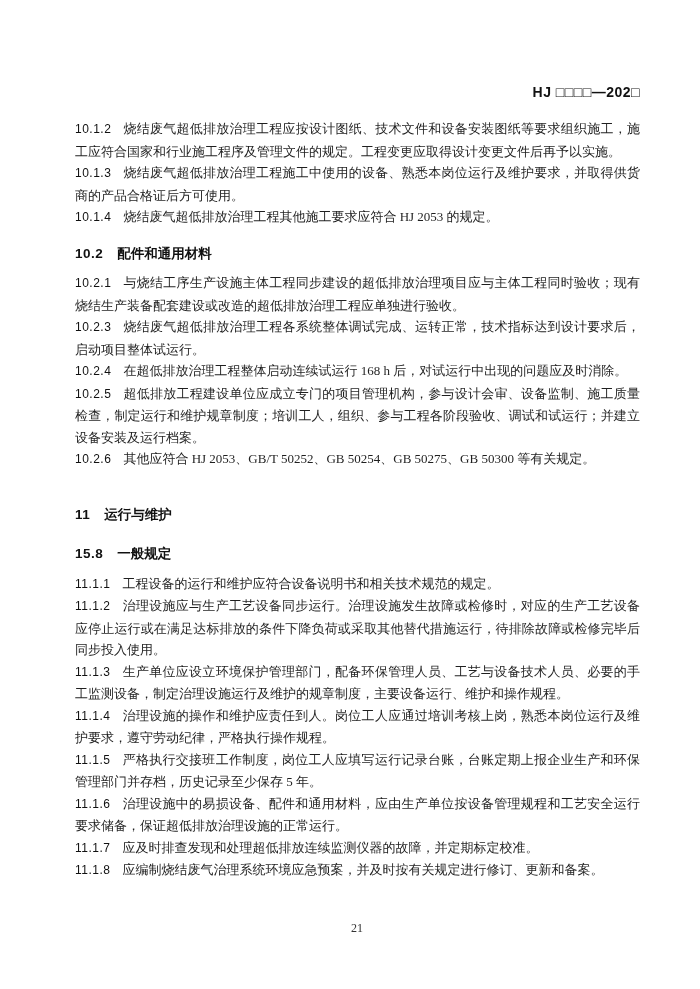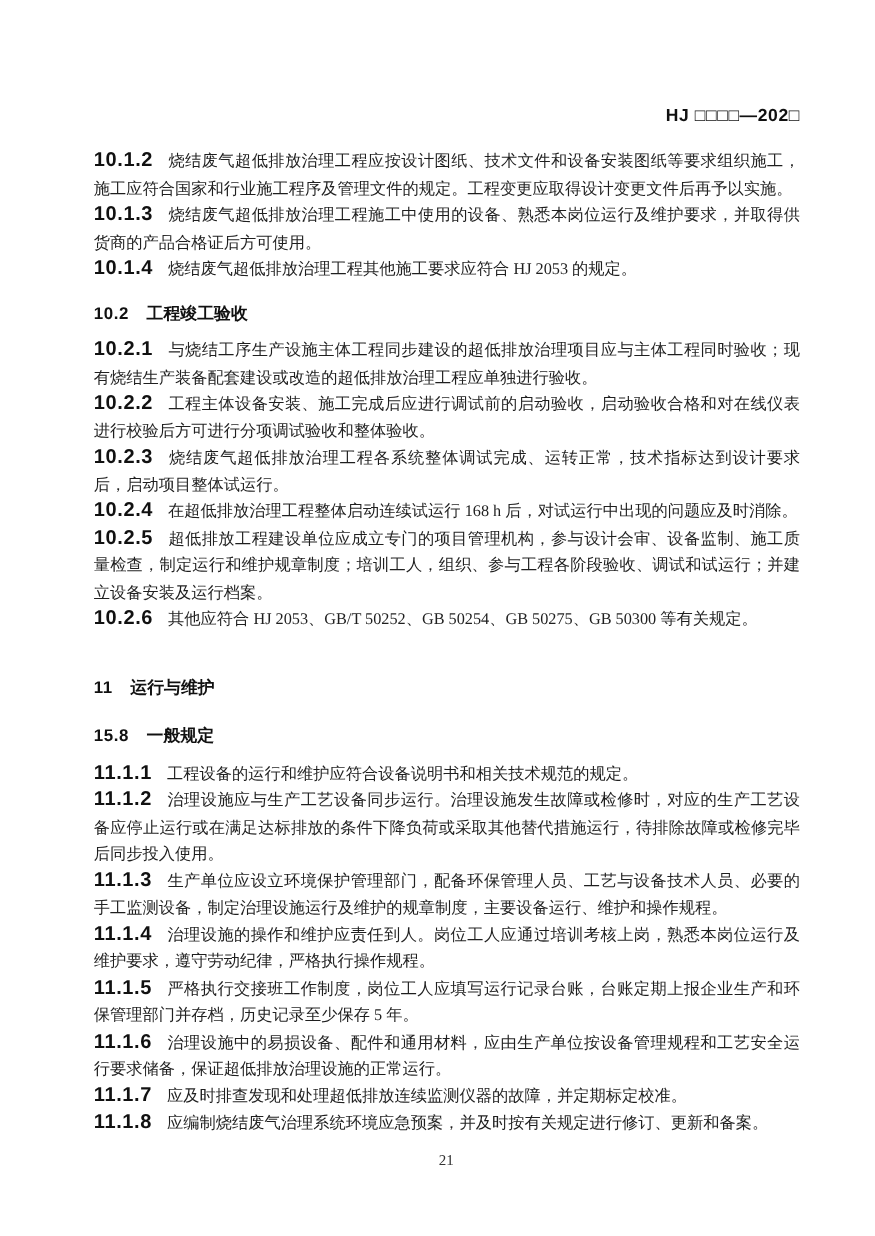--- a/index.html
+++ b/index.html
@@ -27,22 +27,22 @@
   .doc-body { margin-top: 17px; }
   p.clause {
     margin: 0;
     font-size: 13px;
     line-height: 21.5px;
     text-align: justify;
     color: #1f1f1f;
   }
   p.clause .num {
     font-family: "Liberation Sans", "DejaVu Sans", sans-serif;
-    font-weight: 700;
-    font-size: 16px;
+    font-weight: 400;
+    font-size: 12px;
     padding-right: 12px;
     letter-spacing: 0.5px;
     color: #111;
   }
   .h-sub, .h-top {
     font-family: "Liberation Sans", "DejaVu Sans", sans-serif;
     font-weight: 700;
     color: #111;
     font-size: 13.5px;
     line-height: 21.5px;
@@ -76,25 +76,24 @@
   </div>
 
   <div class="doc-body">
 
     <p class="clause"><span class="num">10.1.2</span><span>烧结废气超低排放治理工程应按设计图纸、技术文件和设备安装图纸等要求组织施工，施工应符合国家和行业施工程序及管理文件的规定。工程变更应取得设计变更文件后再予以实施。</span></p>
 
     <p class="clause"><span class="num">10.1.3</span><span>烧结废气超低排放治理工程施工中使用的设备、熟悉本岗位运行及维护要求，并取得供货商的产品合格证后方可使用。</span></p>
 
     <p class="clause"><span class="num">10.1.4</span><span>烧结废气超低排放治理工程其他施工要求应符合 HJ 2053 的规定。</span></p>
 
-    <div class="h-sub"><span class="num">10.2</span><span>工程竣工验收</span></div>
+    <div class="h-sub"><span class="num">10.2</span><span>配件和通用材料</span></div>
 
     <p class="clause"><span class="num">10.2.1</span><span>与烧结工序生产设施主体工程同步建设的超低排放治理项目应与主体工程同时验收；现有烧结生产装备配套建设或改造的超低排放治理工程应单独进行验收。</span></p>
 
-    <p class="clause"><span class="num">10.2.2</span><span>工程主体设备安装、施工完成后应进行调试前的启动验收，启动验收合格和对在线仪表进行校验后方可进行分项调试验收和整体验收。</span></p>
 
     <p class="clause"><span class="num">10.2.3</span><span>烧结废气超低排放治理工程各系统整体调试完成、运转正常，技术指标达到设计要求后，启动项目整体试运行。</span></p>
 
     <p class="clause"><span class="num">10.2.4</span><span>在超低排放治理工程整体启动连续试运行 168 h 后，对试运行中出现的问题应及时消除。</span></p>
 
     <p class="clause"><span class="num">10.2.5</span><span>超低排放工程建设单位应成立专门的项目管理机构，参与设计会审、设备监制、施工质量检查，制定运行和维护规章制度；培训工人，组织、参与工程各阶段验收、调试和试运行；并建立设备安装及运行档案。</span></p>
 
     <p class="clause"><span class="num">10.2.6</span><span>其他应符合 HJ 2053、GB/T 50252、GB 50254、GB 50275、GB 50300 等有关规定。</span></p>
 
     <div class="h-top"><span class="num">11</span><span>运行与维护</span></div>

